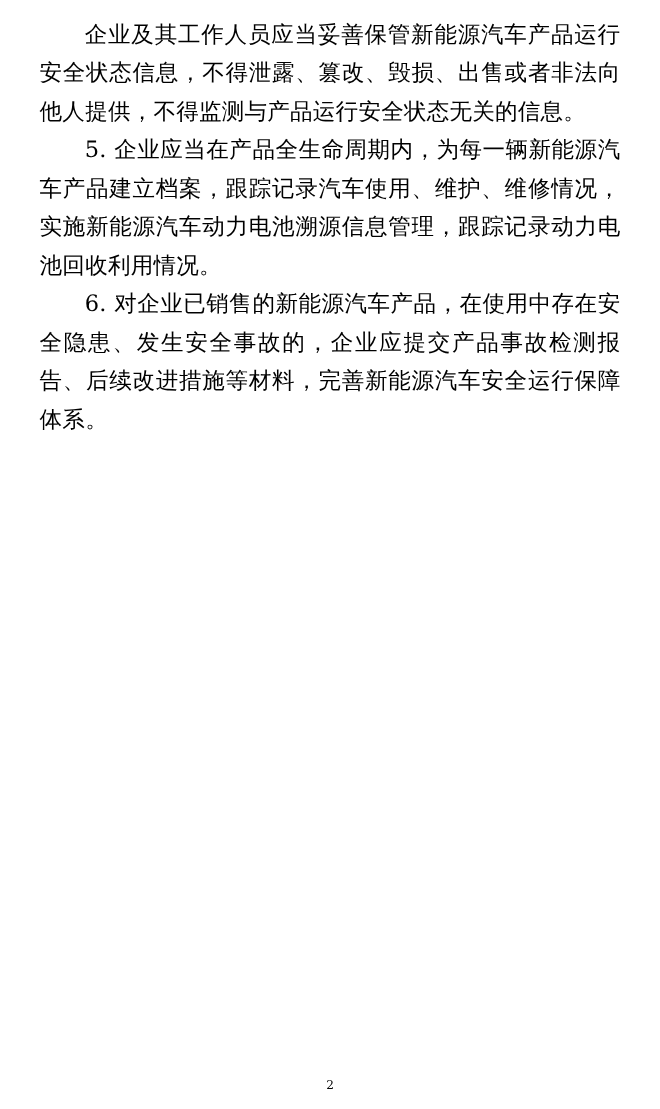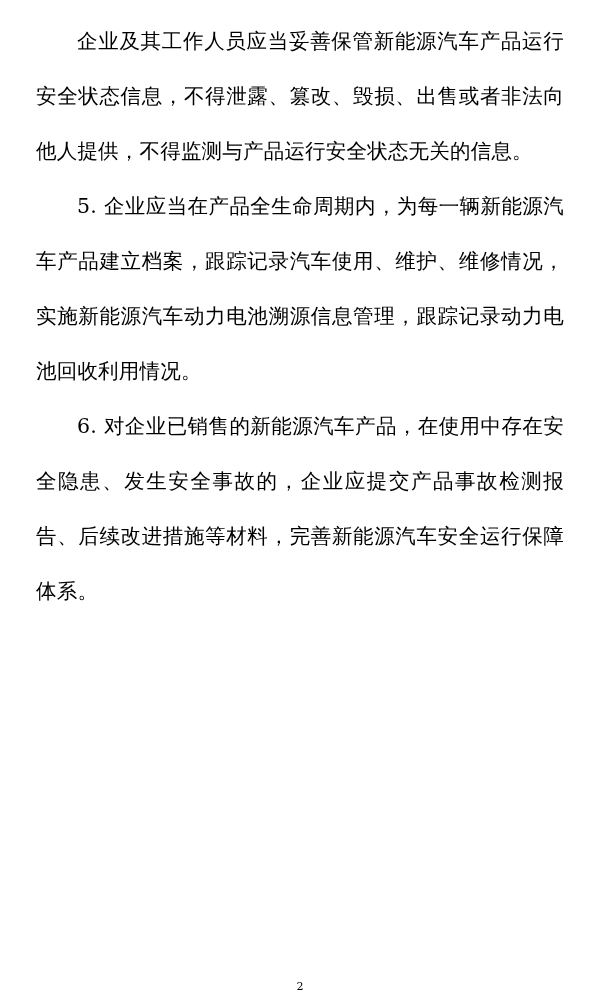--- a/index.html
+++ b/index.html
@@ -22,21 +22,21 @@
     box-sizing: border-box;
     padding: 14px 36px 0 36px;
     display: flex;
     flex-direction: column;
   }
   .body-text {
     flex: 0 0 auto;
   }
   .para {
     font-size: 20.5px;
-    line-height: 55px;
+    line-height: 35px;
     text-align: justify;
     text-justify: inter-ideograph;
     letter-spacing: 0.2px;
     text-indent: 2em;
     margin: 0 0 0 0;
     word-break: break-all;
   }
   .para + .para {
     margin-top: 0;
   }

